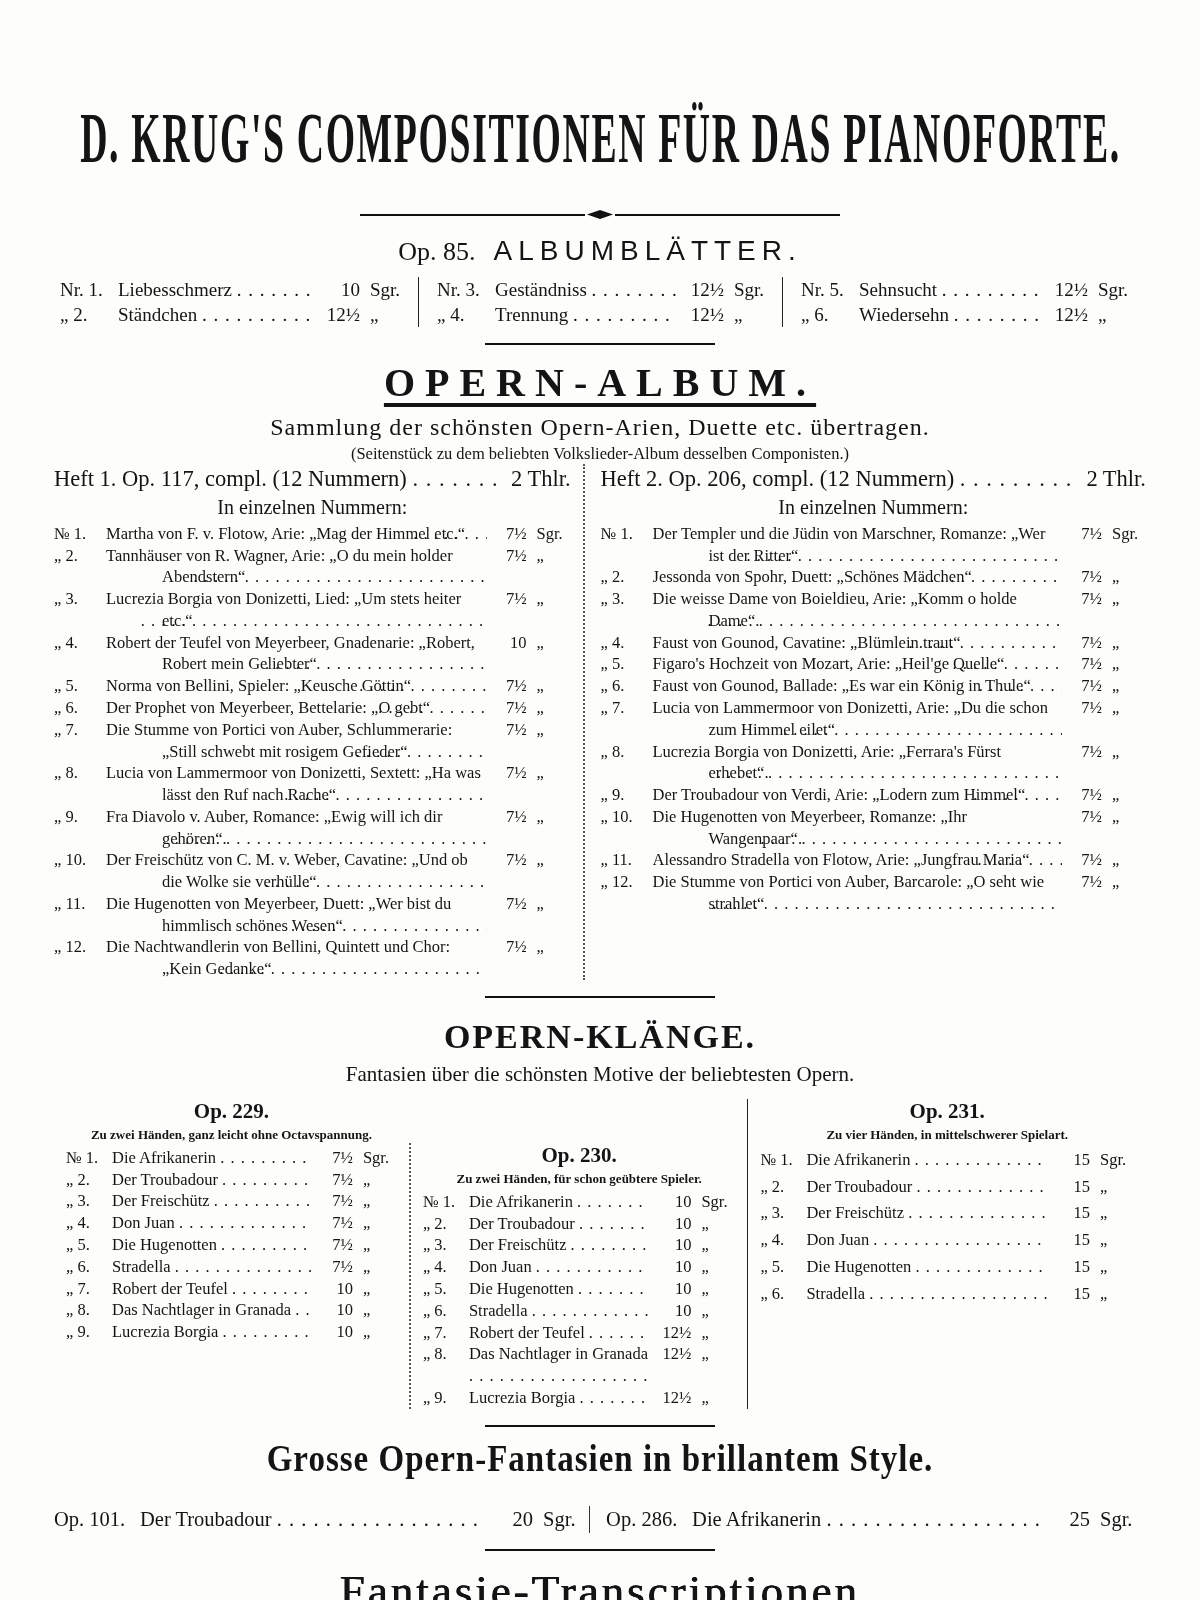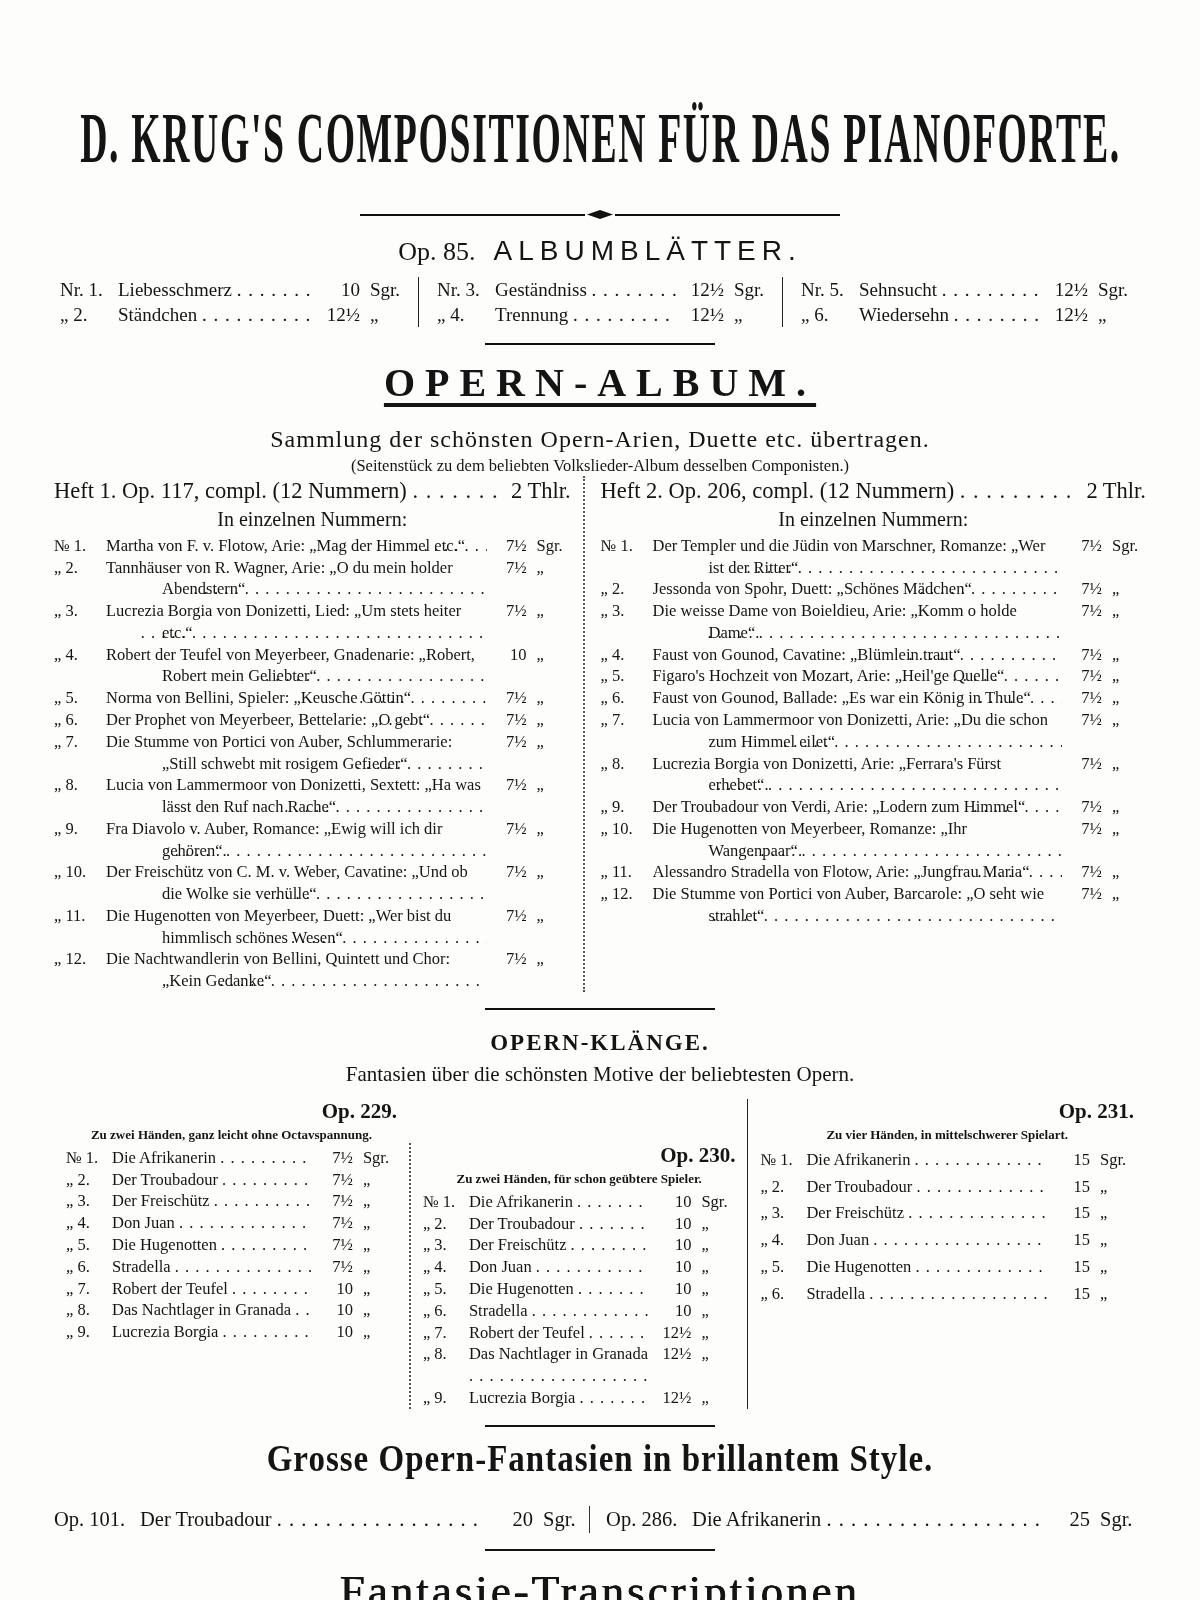--- a/index.html
+++ b/index.html
@@ -47,41 +47,41 @@
   .ab-grid{display:grid;grid-template-columns:1fr 1fr 1fr;margin-top:10px;}
   .ab-col{padding:0 10px 0 6px;}
   .ab-col + .ab-col{border-left:1.5px solid #222;padding-left:18px;}
   .ab-col .entry{font-size:19px;}
   .ab-col .e-no{flex-basis:58px;}
   .ab-col .e-price{flex-basis:40px;}
 
   
   .oa-title{text-align:center;font-size:40px;font-weight:bold;letter-spacing:10px;margin-top:10px;}
   .oa-title span{text-decoration:underline;text-decoration-thickness:3.5px;text-underline-offset:7px;}
-  .oa-sub{text-align:center;font-size:24px;margin-top:20px;letter-spacing:1px;}
+  .oa-sub{text-align:center;font-size:24px;margin-top:8px;letter-spacing:1px;}
   .oa-note{text-align:center;font-size:16.5px;margin-top:3px;}
   .oa-grid{display:grid;grid-template-columns:48.4% 51.6%;}
   .oa-col-left{padding-right:12px;}
   .oa-col-right{border-left:2px dotted #555;padding-left:16px;}
   .heft-line{font-size:22.5px;margin-bottom:2px;}
   .heft-line .e-price{flex-basis:66px;}
   .list-label{text-align:center;font-size:20px;margin:2px 0 4px 0;}
   .oa-items .entry{font-size:16.5px;}
   .oa-items .e-no{flex-basis:52px;}
   .oa-items .e-price{flex-basis:32px;}
   .oa-items .e-unit{flex-basis:34px;}
 
   
-  .ok-title{text-align:center;font-size:23px;font-weight:bold;letter-spacing:2px;margin-top:20px;}
+  .ok-title{text-align:center;font-size:34px;font-weight:bold;letter-spacing:2px;margin-top:20px;}
   .ok-sub{text-align:center;font-size:21px;margin-top:6px;}
   .ok-grid{display:grid;grid-template-columns:32.5% 31% 36.5%;margin-top:12px;}
   .ok-col{padding:0 12px;box-sizing:border-box;}
   .ok-col-2{border-left:2px dotted #555;margin-top:44px;}
   .ok-col-3{border-left:1.5px solid #222;}
-  .ok-op{text-align:right;font-size:21px;font-weight:bold;}
+  .ok-op{text-align:center;font-size:21px;font-weight:bold;}
   .ok-colsub{text-align:center;font-size:13px;font-weight:bold;margin:3px 0 4px 0;}
   .ok-col .entry{font-size:16.5px;}
   .ok-col .e-no{flex-basis:46px;}
   .ok-col .e-price{flex-basis:34px;}
   .ok-col .e-unit{flex-basis:34px;}
   .ok-col-3 .entry{line-height:1.62;}
 
   
   .gf-title{text-align:center;font-size:33px;font-weight:bold;letter-spacing:1px;margin-top:8px;
     transform:scaleY(1.12);transform-origin:50% 50%;}

